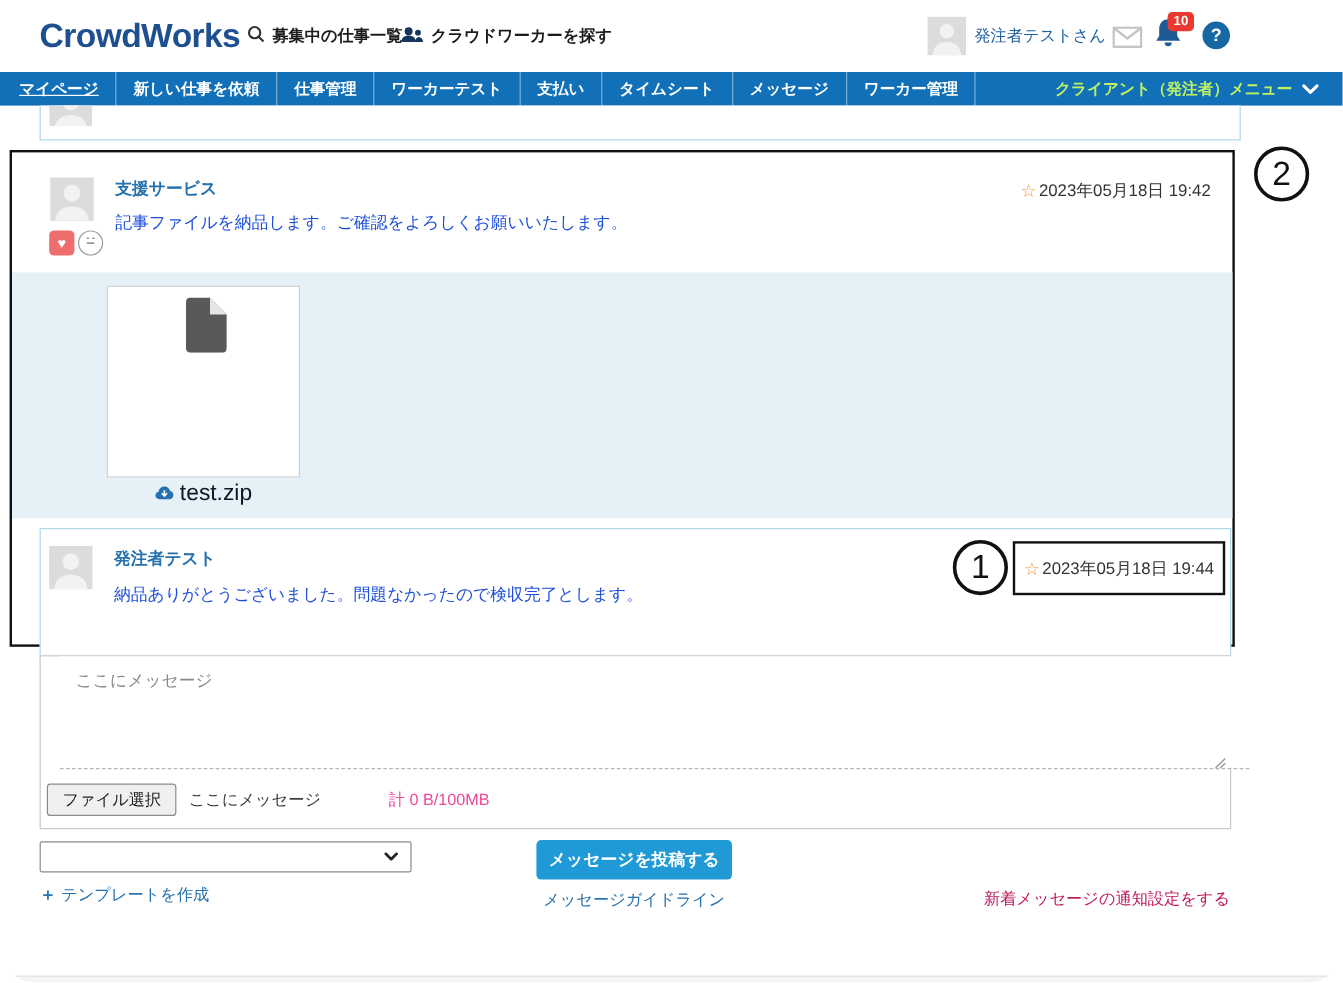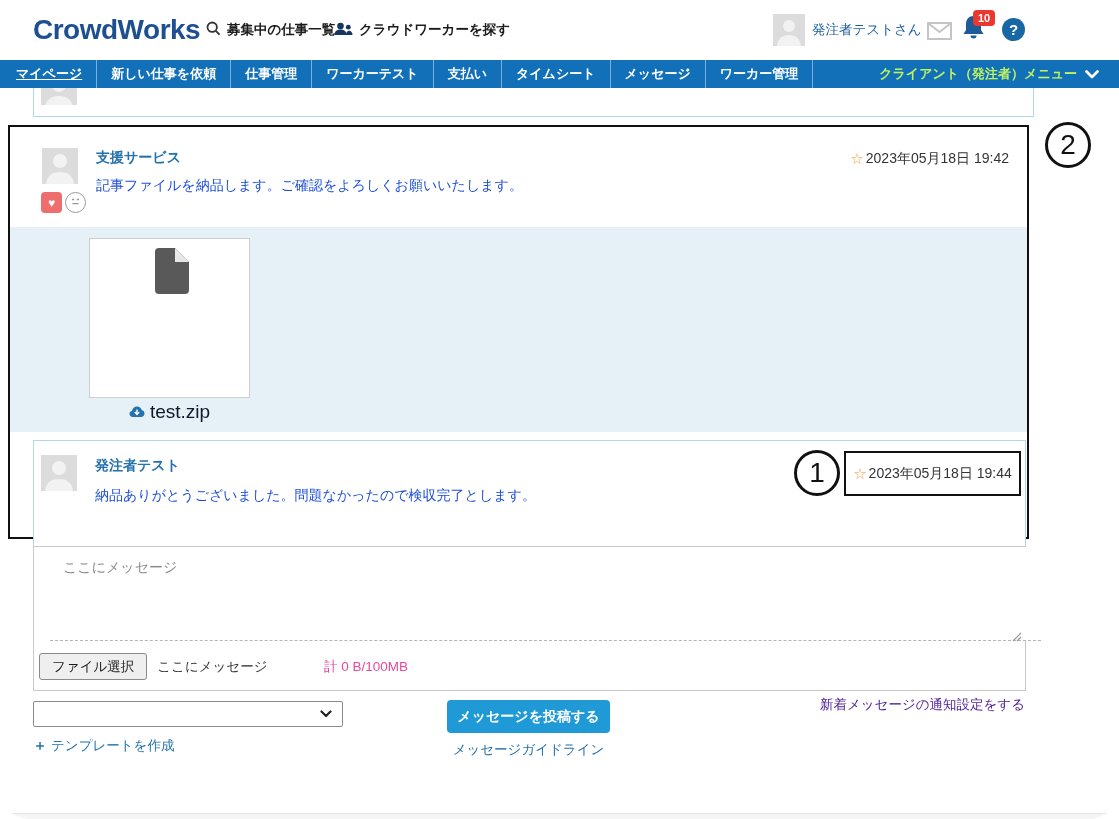--- a/index.html
+++ b/index.html
@@ -73,21 +73,21 @@
   .file-status { margin-left:10px; font-size:13.5px; color:#3a3a3a; }
   .file-size { position:absolute; left:290px; font-size:13.5px; color:#ec4899; }
 
   
   .tmpl-select { position:absolute; left:33px; top:701px; width:310px; height:26px; border:1px solid #8a8a8a; border-radius:2px; background:#fff; cursor:pointer; }
   .tmpl-select svg { position:absolute; right:10px; top:8px; }
   .tmpl-create { position:absolute; left:33px; top:737px; display:flex; align-items:center; gap:4px; font-size:13.5px; color:#2471ad; cursor:pointer; }
   .plus-glyph { font-weight:700; font-size:14px; }
   .post-btn { position:absolute; left:447px; top:700px; width:163px; height:33px; background:#1f9ad6; border:none; border-radius:4px; color:#fff; font-size:14px; font-weight:700; font-family:inherit; cursor:pointer; }
   .guideline-link { position:absolute; left:447px; top:741px; width:163px; text-align:center; font-size:13.5px; color:#2471ad; cursor:pointer; }
-  .notif-link { position:absolute; right:94px; top:696px; font-size:13.5px; color:#4c1d95; cursor:pointer; }
+  .notif-link { position:absolute; right:94px; top:740px; font-size:13.5px; color:#be185d; cursor:pointer; }
 
   .footer-strip { position:absolute; left:0; top:813px; width:1119px; height:6px; background:#f5f5f5; border-top:1px solid #e3e3e3; }
 </style>
 </head>
 <body>
 
 <div class="page">
 
   <div class="header">
     <div class="logo">CrowdWorks</div>

